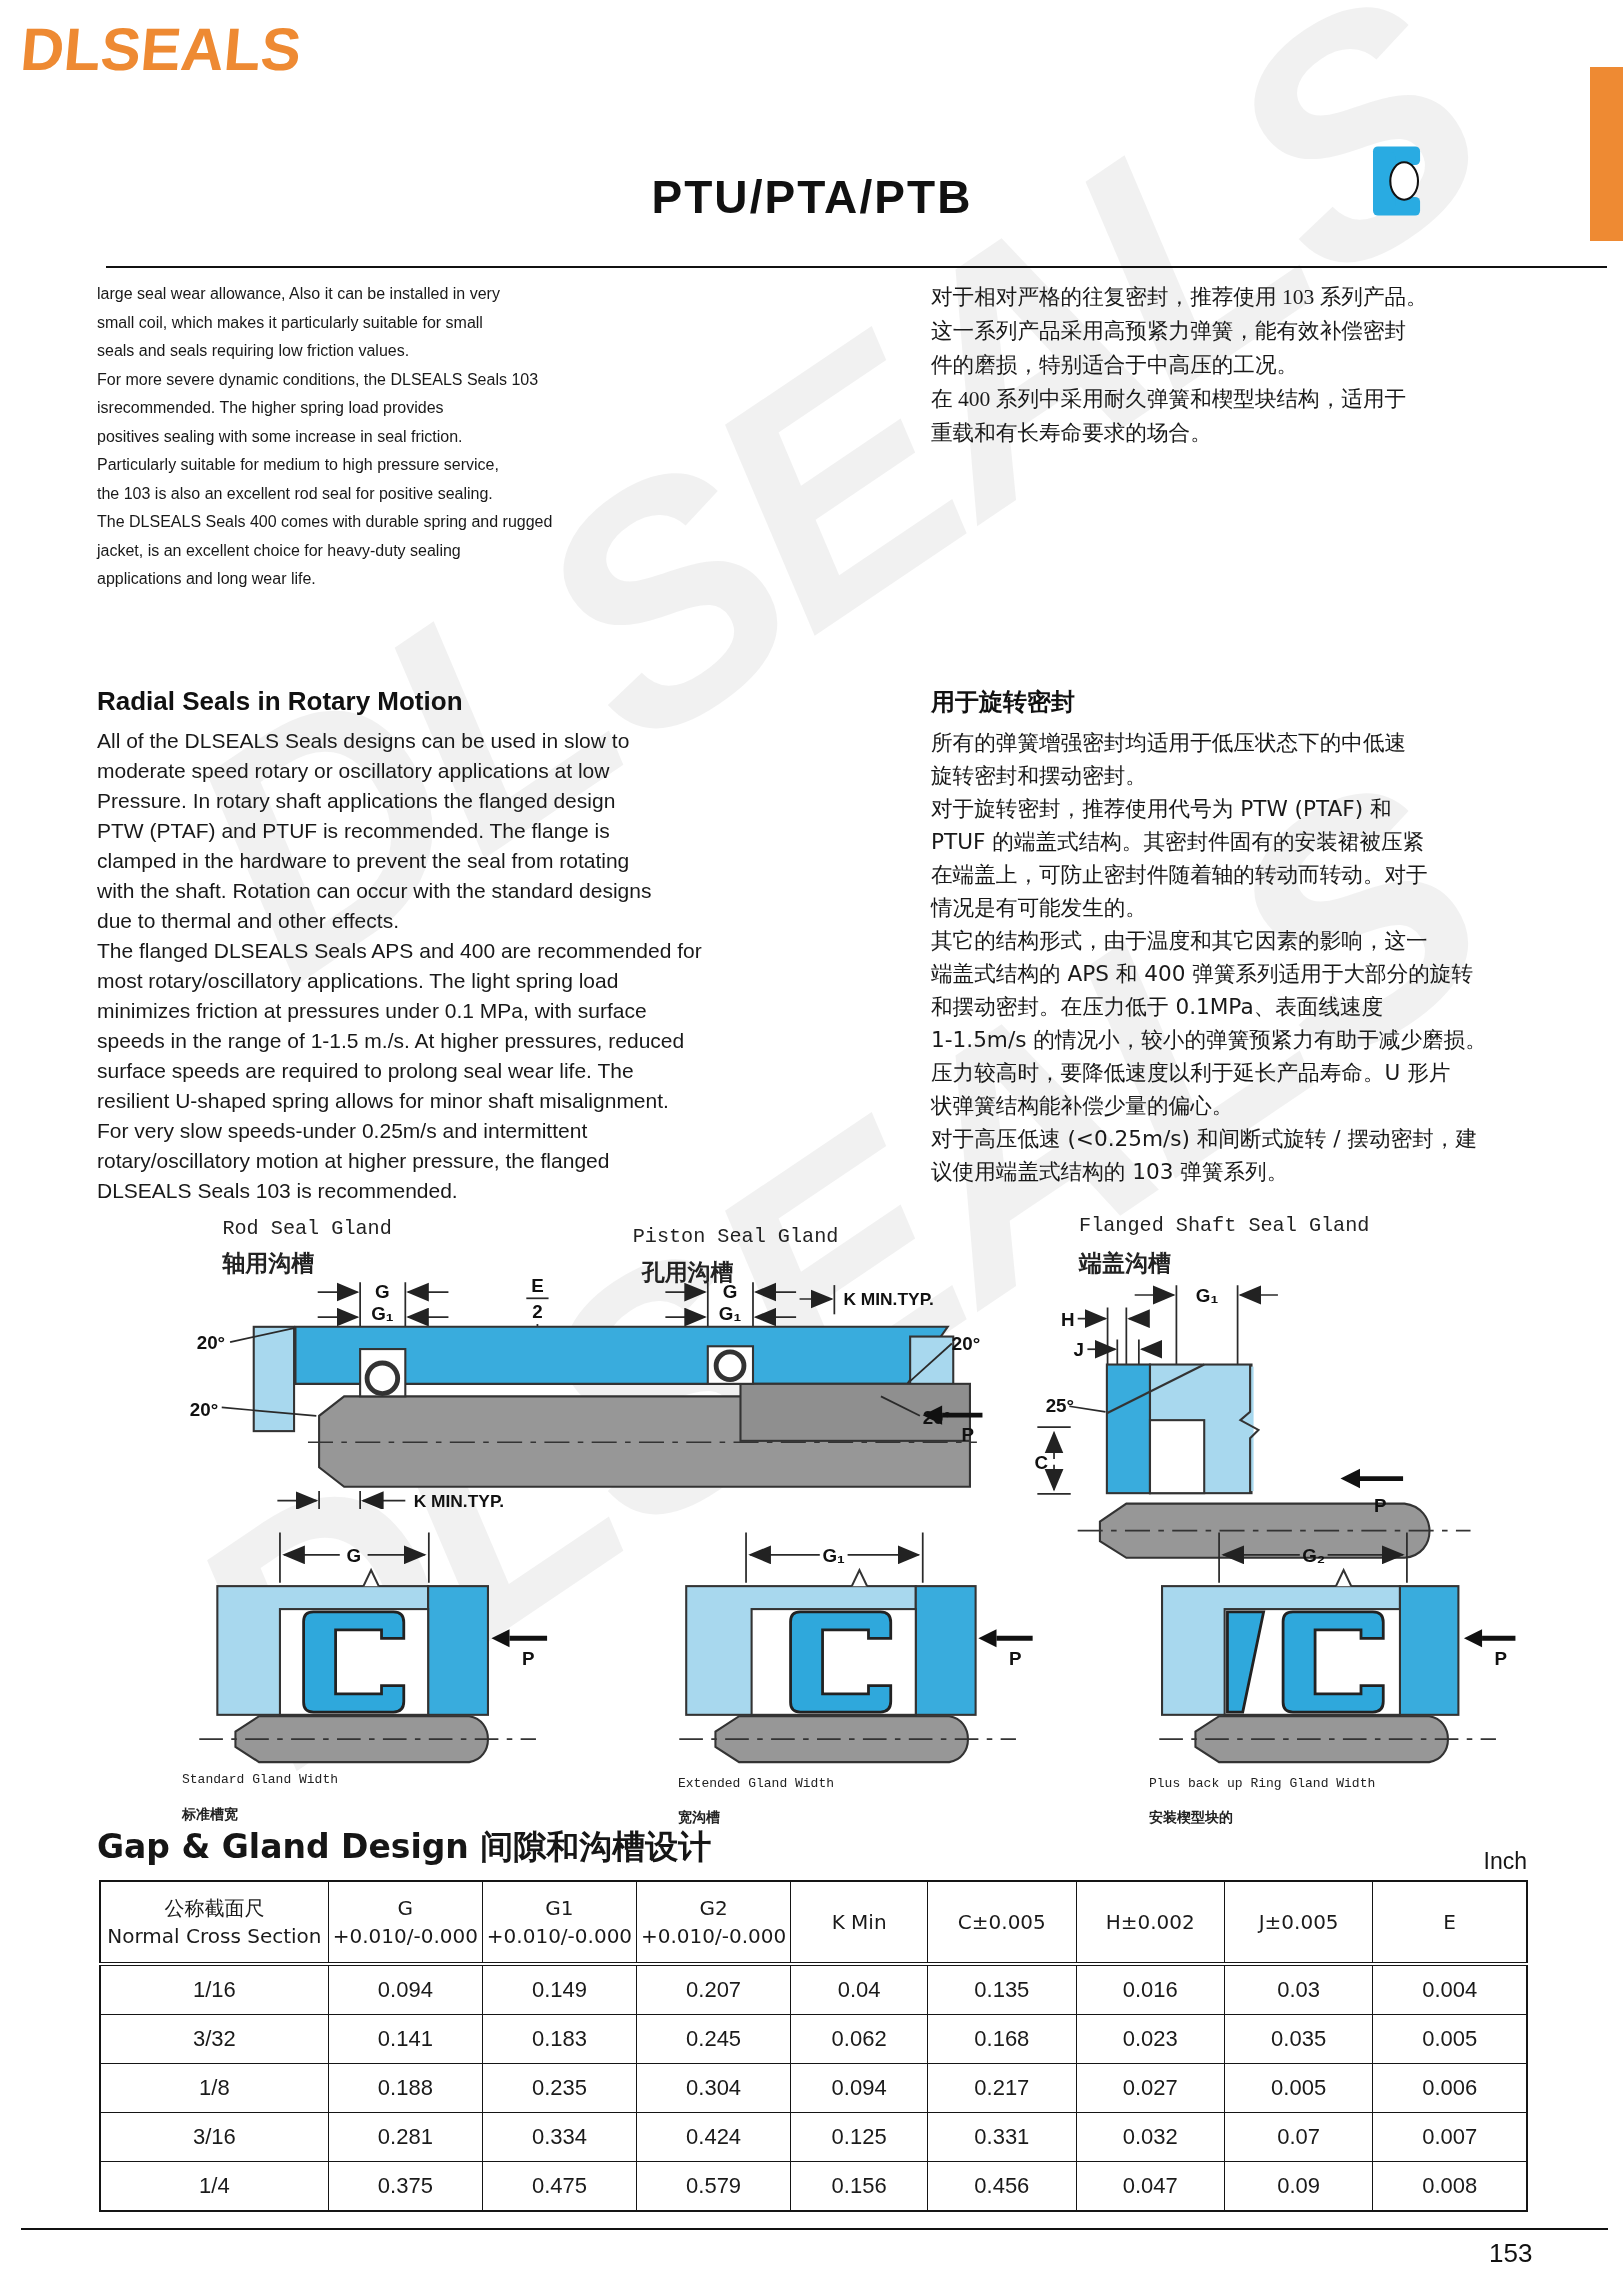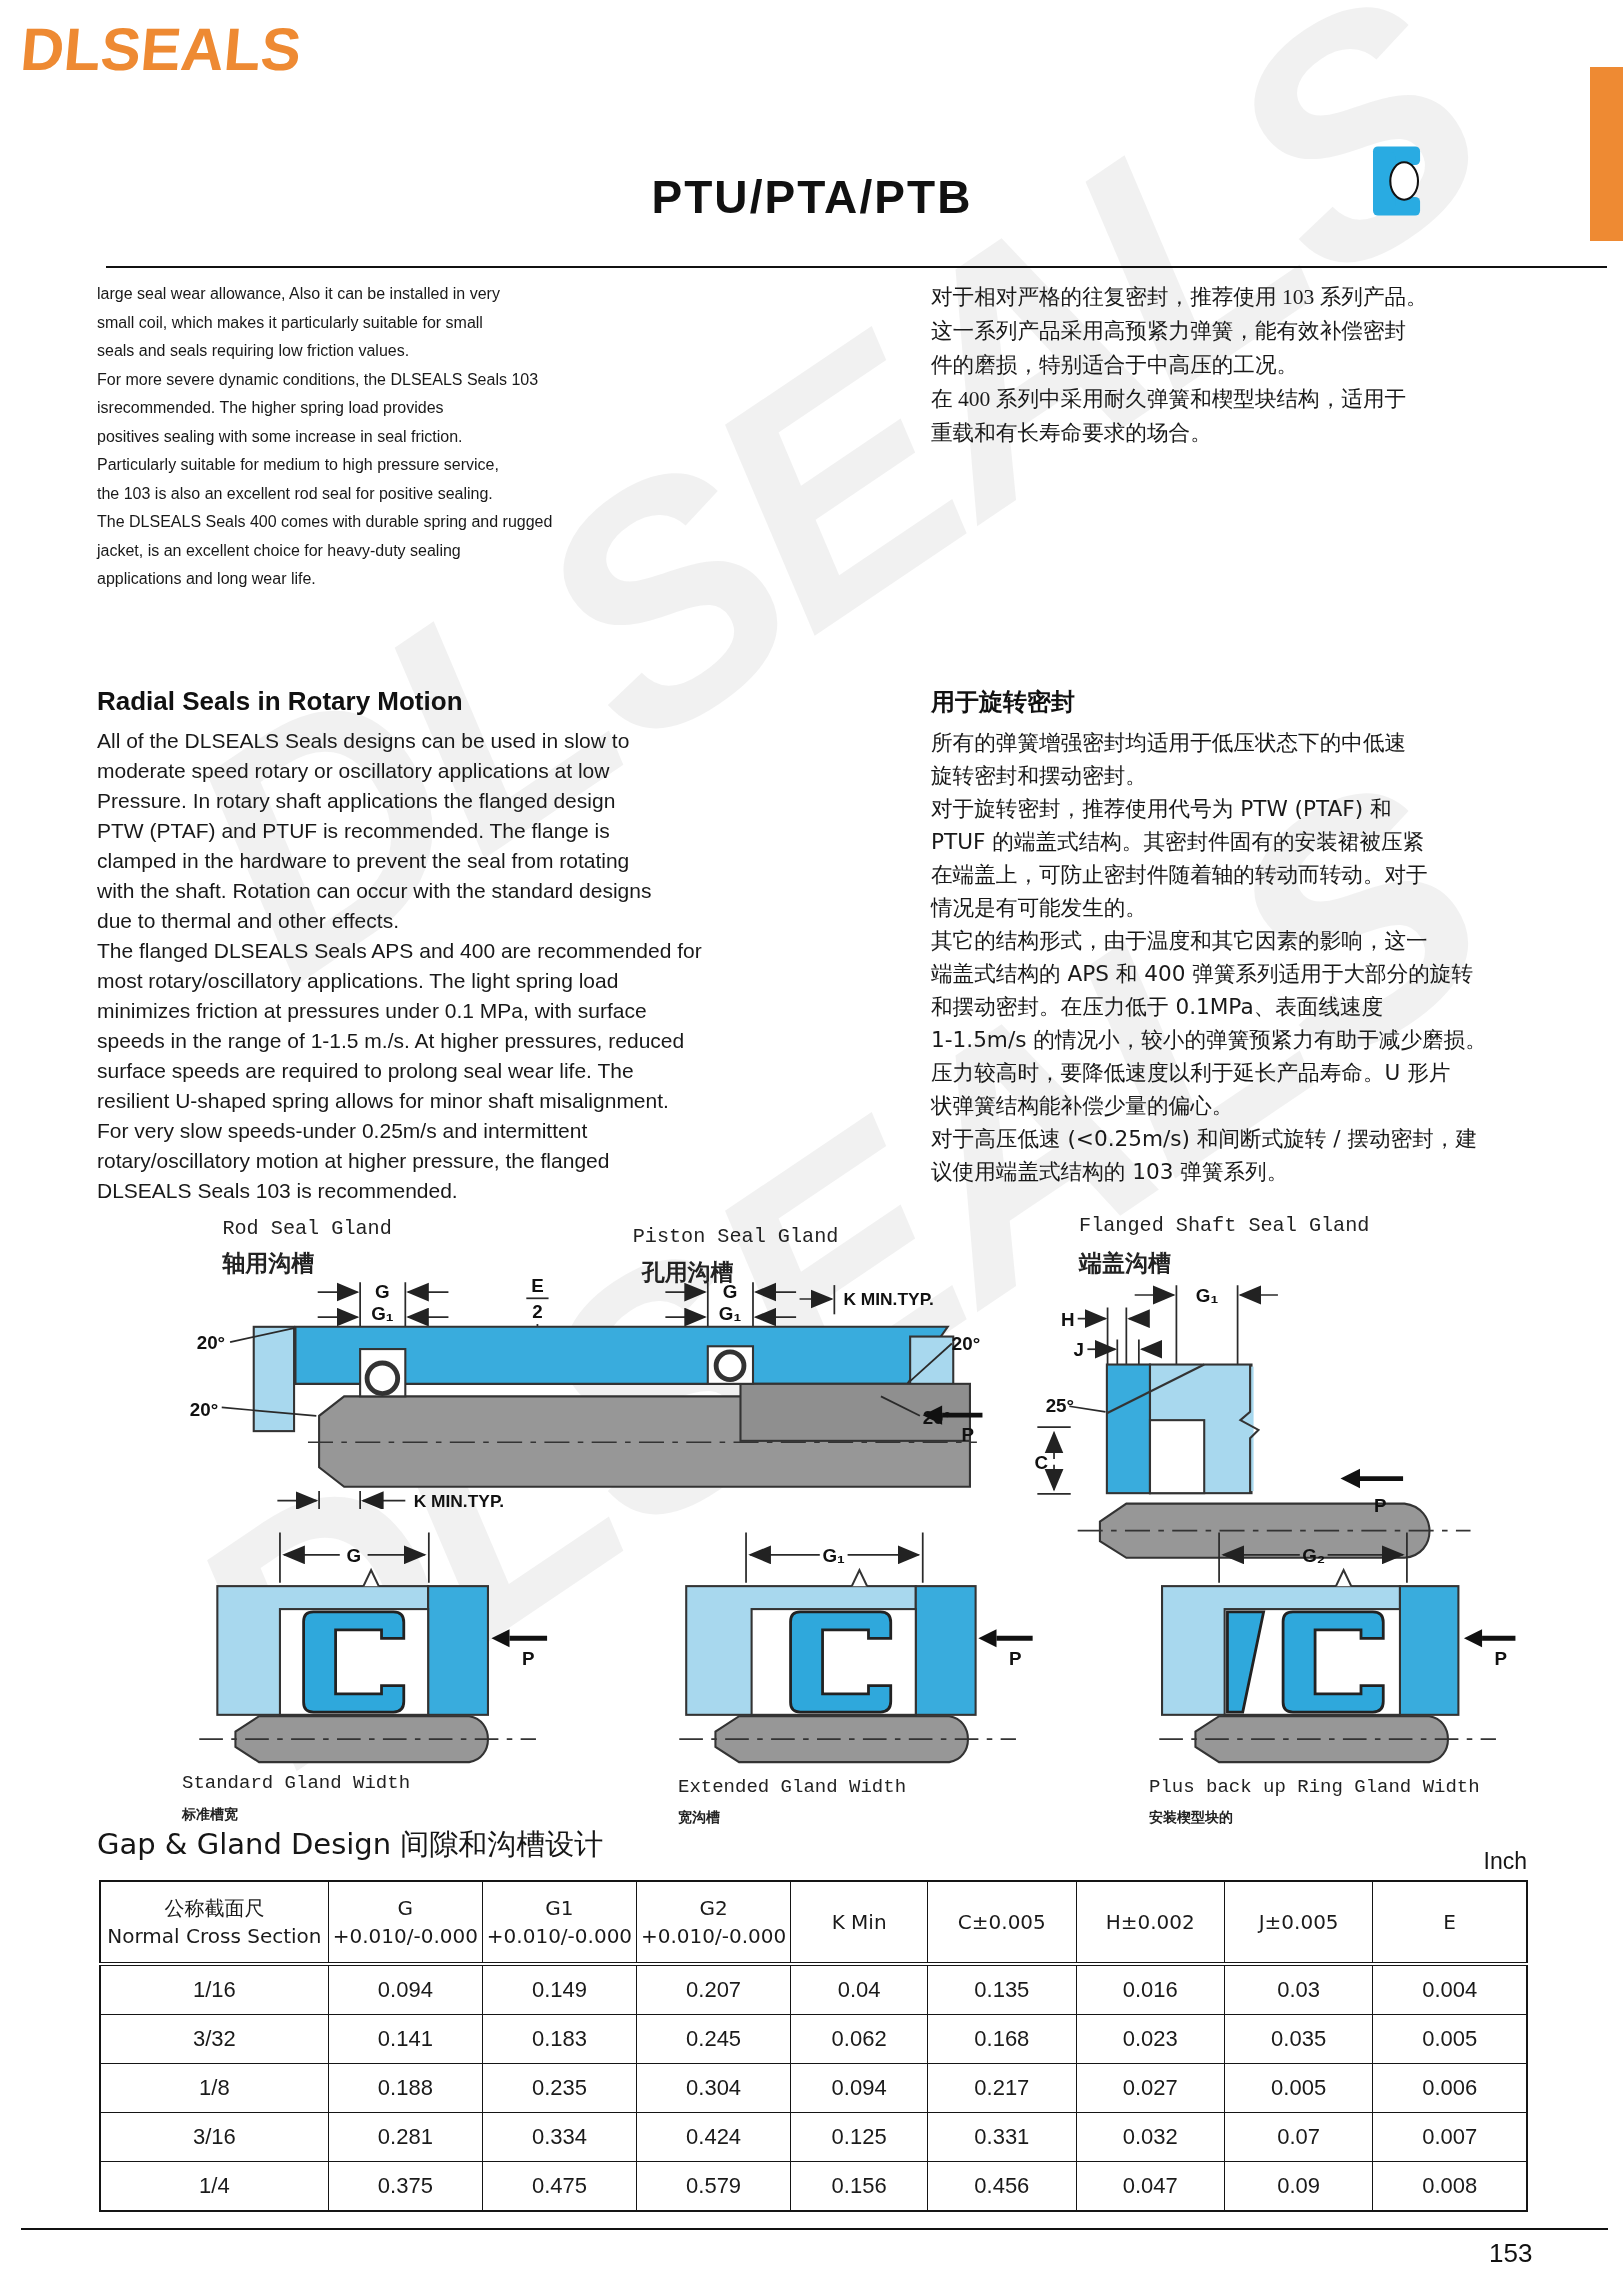--- a/index.html
+++ b/index.html
@@ -23,24 +23,24 @@
   .rot-head-zh{left:931px;top:686px;font-size:24px;font-weight:700;color:#111;font-family:"DejaVu Sans",sans-serif;}
   .rot-en{left:97px;top:726px;width:772px;font-size:21px;line-height:30px;color:#191919;}
   .rot-zh{left:931px;top:726px;width:654px;font-size:21.6px;line-height:33px;color:#191919;font-family:"DejaVu Sans",sans-serif;}
   .tline{white-space:nowrap;}
   
   .dlabel-en{font-family:"Liberation Mono",monospace;font-size:29px;fill:#222;letter-spacing:0px;}
   .dlabel-zh{font-family:"DejaVu Sans",sans-serif;font-size:33px;font-weight:600;fill:#222;}
   .dim{font-family:"Liberation Sans",sans-serif;font-size:27px;font-weight:700;fill:#111;}
   .dimsmall{font-family:"Liberation Sans",sans-serif;font-size:25px;font-weight:700;fill:#111;}
   .dln{stroke:#2a2a2a;stroke-width:2.5;fill:none;}
-  .cap-en{font-family:"Liberation Mono",monospace;font-size:19px;color:#222;}
+  .cap-en{font-family:"Liberation Mono",monospace;font-size:13px;color:#222;}
   .cap-zh{font-family:"DejaVu Sans",sans-serif;font-size:14px;font-weight:600;color:#222;}
   
-  .tbl-head{left:97px;top:1825px;font-size:29px;color:#161616;font-family:"DejaVu Sans",sans-serif;}
+  .tbl-head{left:97px;top:1825px;font-size:33px;color:#161616;font-family:"DejaVu Sans",sans-serif;font-weight:bold;}
   .inch{left:1405px;top:1848px;width:122px;text-align:right;font-size:23px;color:#161616;}
   .spec-table{position:absolute;left:99px;top:1880px;width:1429px;border-collapse:collapse;table-layout:fixed;
               border:2.1px solid #151515;padding-left:47px;}
   .spec-table th,.spec-table td{border:1.7px solid #151515;text-align:center;vertical-align:middle;color:#1a1a1a;}
   .spec-table thead th{height:78px;font-size:20px;font-weight:400;line-height:28px;border-bottom:4.2px double #151515;
                        font-family:"DejaVu Sans",sans-serif;}
   .spec-table tbody td{height:46px;font-size:22px;font-weight:400;}
   
   .footer-rule{left:21px;top:2228px;width:1587px;height:2.1px;background:#111;}
   .page-num{left:1489px;top:2238px;width:120px;text-align:left;font-size:26px;color:#111;}

